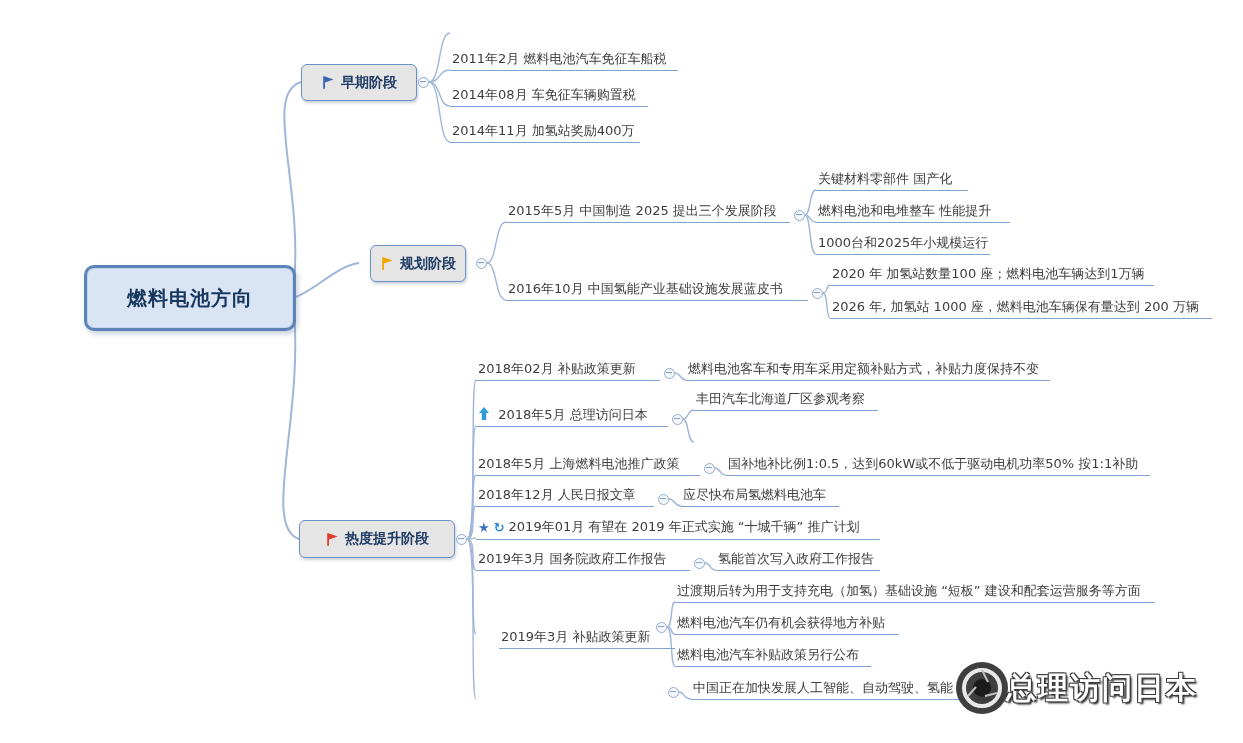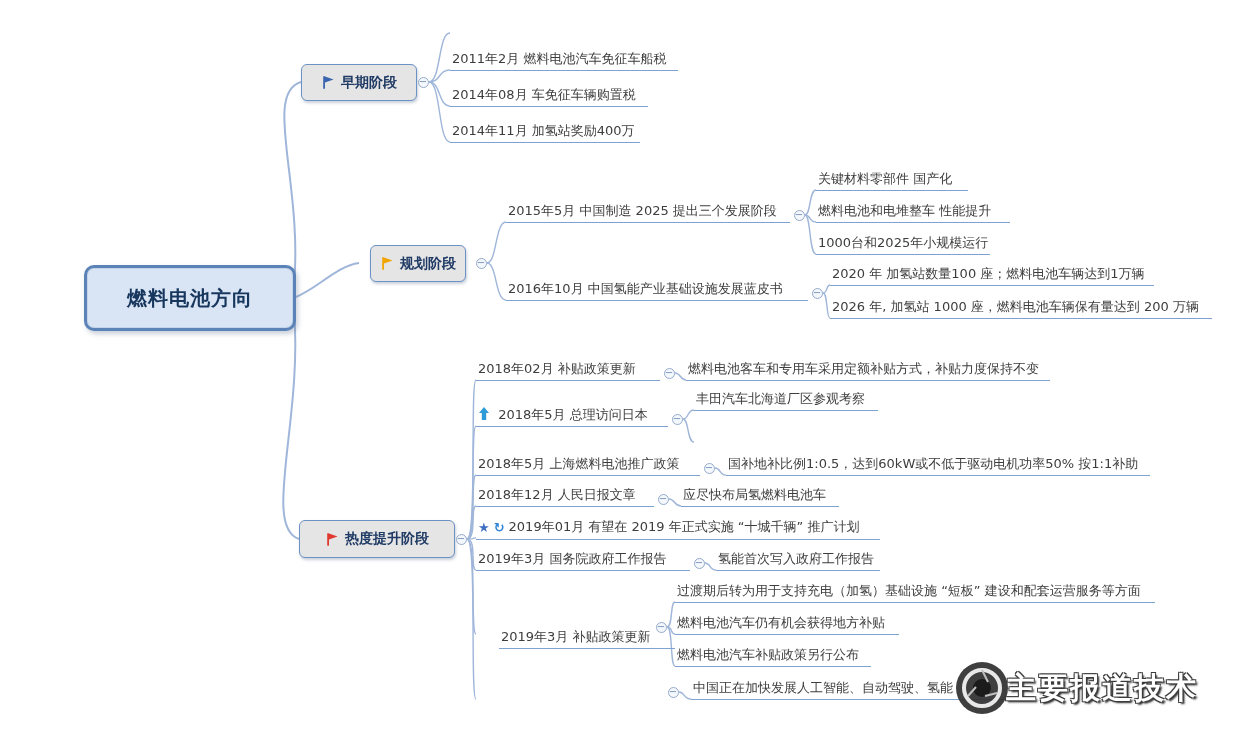--- a/index.html
+++ b/index.html
@@ -166,15 +166,15 @@
   <div class="topic" style="left:691px;top:680px;width:320px;">中国正在加快发展人工智能、自动驾驶、氢能</div>
 
   <svg class="wm-logo" width="56" height="56" viewBox="0 0 56 56">
     <circle cx="28" cy="28" r="26" fill="#2f2f2f" opacity="0.92"></circle>
     <circle cx="28" cy="28" r="18" fill="none" stroke="#e8e8e8" stroke-width="4"></circle>
     <circle cx="28" cy="28" r="9" fill="#1b1b1b"></circle>
     <path d="M28,10 L34,22" stroke="#bfbfbf" stroke-width="2" fill="none"></path>
     <path d="M43,33 L31,36" stroke="#bfbfbf" stroke-width="2" fill="none"></path>
     <path d="M14,36 L22,27" stroke="#bfbfbf" stroke-width="2" fill="none"></path>
   </svg>
-  <div class="watermark">主要报道技术</div>
+  <div class="watermark">总理访问日本</div>
 
 </div>
 
 </body></html>

